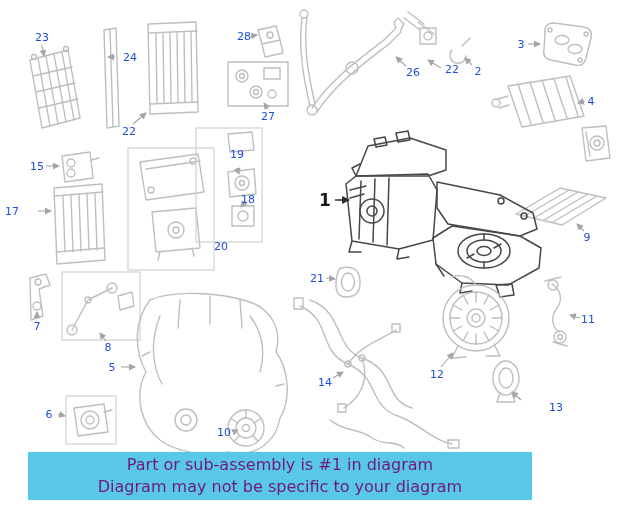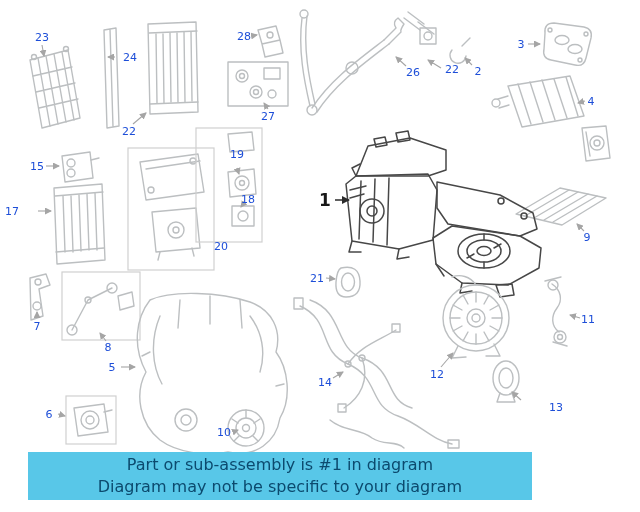--- a/index.html
+++ b/index.html
@@ -10,21 +10,21 @@
   }
   .stage { position: relative; width: 640px; height: 512px; background: #ffffff; overflow: hidden; }
   .stage svg { position: absolute; left: 0; top: 0; }
   .callout {
     position: absolute; transform: translate(-50%, -50%);
     font-size: 11px; color: #1d4ed8; user-select: none; white-space: nowrap;
   }
   .callout.hl { font-size: 17px; font-weight: bold; color: #181818; }
   .banner {
     position: absolute; left: 28px; top: 452px; width: 504px; height: 48px;
-    background: #58c7e8; color: #0c4a6e;
+    background: #58c7e8; color: #701a75;
     display: flex; flex-direction: column; align-items: center; justify-content: center;
     text-align: center; font-size: 16px; line-height: 1.4;
   }
   .sk { stroke: #bcbfc1; fill: none; stroke-width: 1.4; stroke-linecap: round; stroke-linejoin: round; }
   .bx { stroke: #d0d0d0; fill: none; stroke-width: 1.2; }
   .dk { stroke: #474747; fill: none; stroke-width: 1.5; stroke-linecap: round; stroke-linejoin: round; }
   .ld { stroke: #a5a5a5; stroke-width: 1.1; fill: none; }
   .ld1 { stroke: #2b2b2b; stroke-width: 1.5; fill: none; }
 </style>
 </head>

